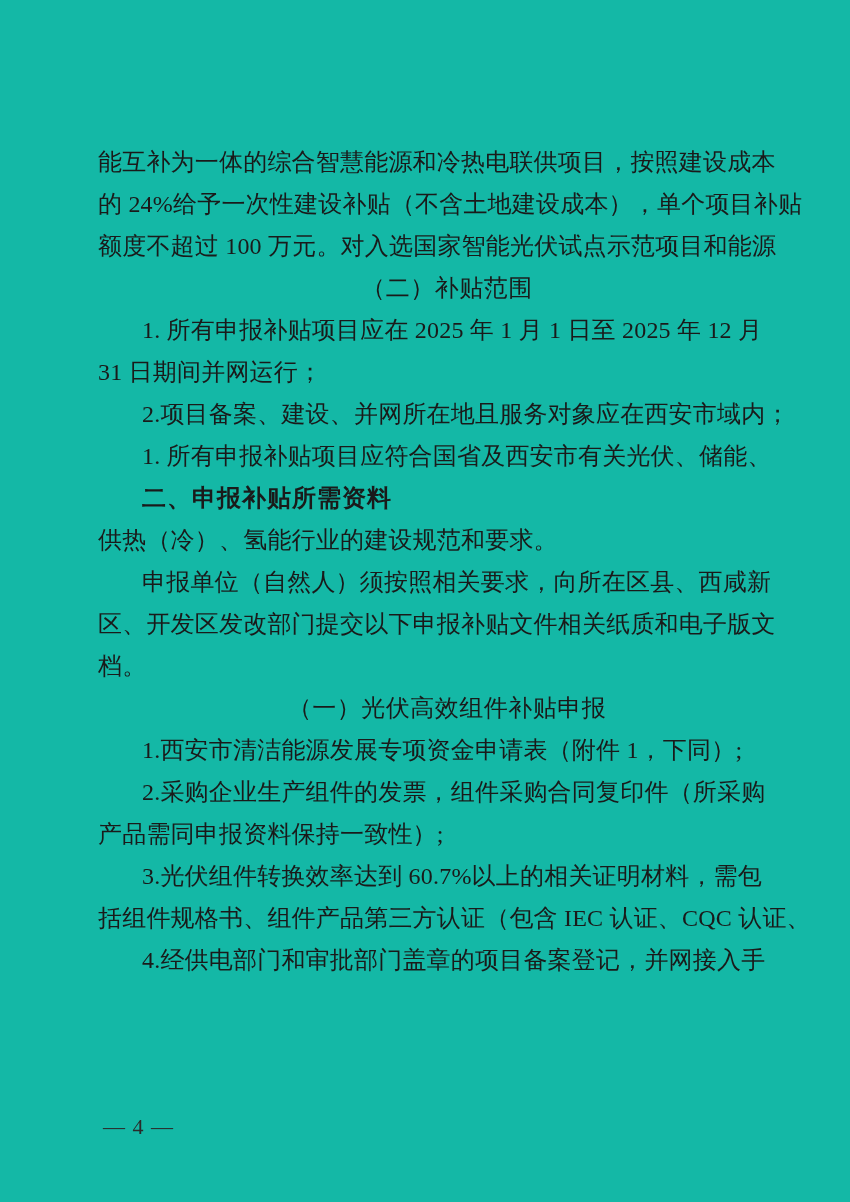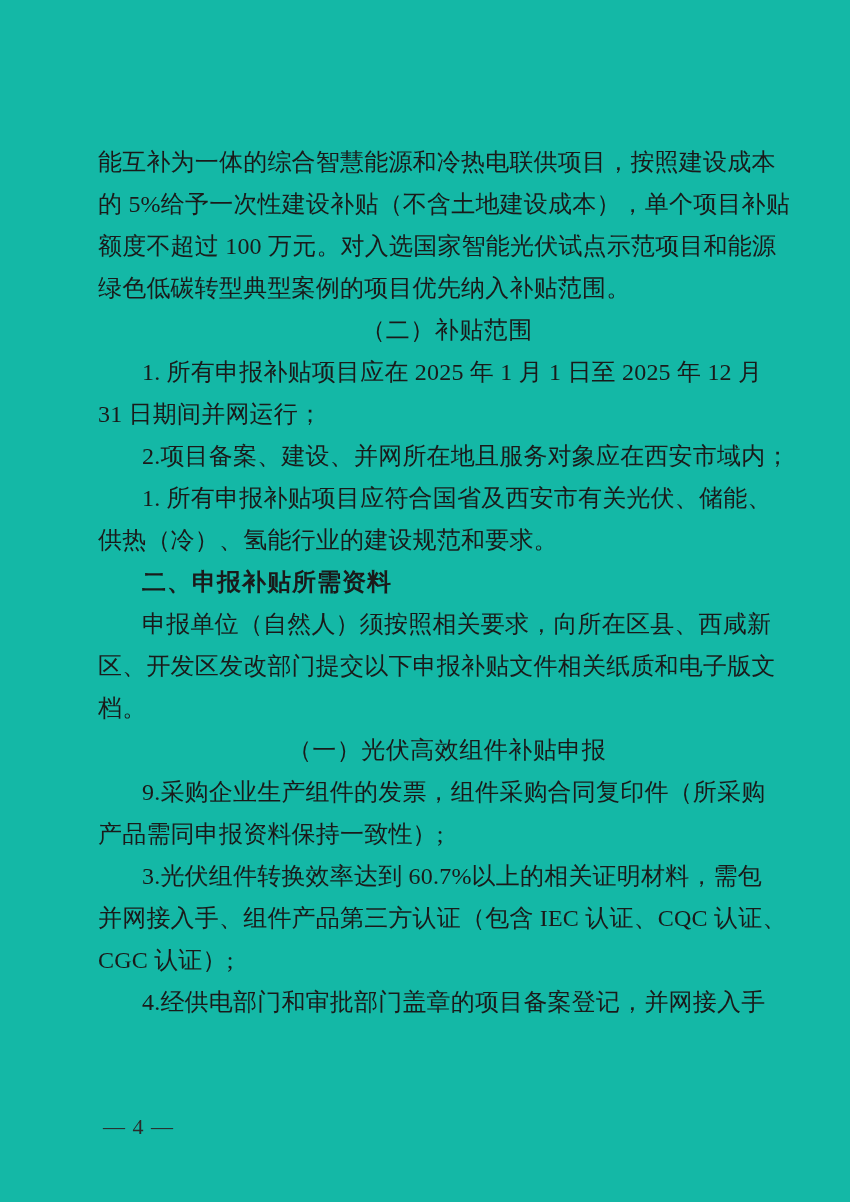--- a/index.html
+++ b/index.html
@@ -54,35 +54,34 @@
     letter-spacing: 1px;
     color: #2a2a2a;
   }
 </style>
 </head>
 <body>
 
 <div class="page">
   <div class="content">
       <div class="line style-body full">能互补为一体的综合智慧能源和冷热电联供项目，按照建设成本</div>
-      <div class="line style-body full">的 5%给予一次性建设补贴（不含土地建设成本），单个项目补贴</div>
+      <div class="line style-body full">的 24%给予一次性建设补贴（不含土地建设成本），单个项目补贴</div>
       <div class="line style-body full">额度不超过 100 万元。对入选国家智能光伏试点示范项目和能源</div>
-      <div class="line style-body">绿色低碳转型典型案例的项目优先纳入补贴范围。</div>
       <div class="line style-section-kaiti indent">（二）补贴范围</div>
       <div class="line style-body indent full">1. 所有申报补贴项目应在 2025 年 1 月 1 日至 2025 年 12 月</div>
       <div class="line style-body">31 日期间并网运行；</div>
       <div class="line style-body indent full">2.项目备案、建设、并网所在地且服务对象应在西安市域内；</div>
       <div class="line style-body indent full">1. 所有申报补贴项目应符合国省及西安市有关光伏、储能、</div>
+      <div class="line style-heading-bold indent">二、申报补贴所需资料</div>
       <div class="line style-body">供热（冷）、氢能行业的建设规范和要求。</div>
-      <div class="line style-heading-bold indent">二、申报补贴所需资料</div>
       <div class="line style-body indent full">申报单位（自然人）须按照相关要求，向所在区县、西咸新</div>
       <div class="line style-body full">区、开发区发改部门提交以下申报补贴文件相关纸质和电子版文</div>
       <div class="line style-body">档。</div>
       <div class="line style-section-kaiti indent">（一）光伏高效组件补贴申报</div>
-      <div class="line style-body indent full">9.采购企业生产组件的发票，组件采购合同复印件（所采购</div>
+      <div class="line style-body indent">1.西安市清洁能源发展专项资金申请表（附件 1，下同）;</div>
+      <div class="line style-body indent full">2.采购企业生产组件的发票，组件采购合同复印件（所采购</div>
       <div class="line style-body">产品需同申报资料保持一致性）;</div>
       <div class="line style-body indent full">3.光伏组件转换效率达到 60.7%以上的相关证明材料，需包</div>
-      <div class="line style-body full">并网接入手、组件产品第三方认证（包含 IEC 认证、CQC 认证、</div>
-      <div class="line style-body">CGC 认证）;</div>
+      <div class="line style-body full">括组件规格书、组件产品第三方认证（包含 IEC 认证、CQC 认证、</div>
       <div class="line style-body indent full">4.经供电部门和审批部门盖章的项目备案登记，并网接入手</div>
     </div>
   <div class="footer">— 4 —</div>
 </div>
 
 </body></html>

